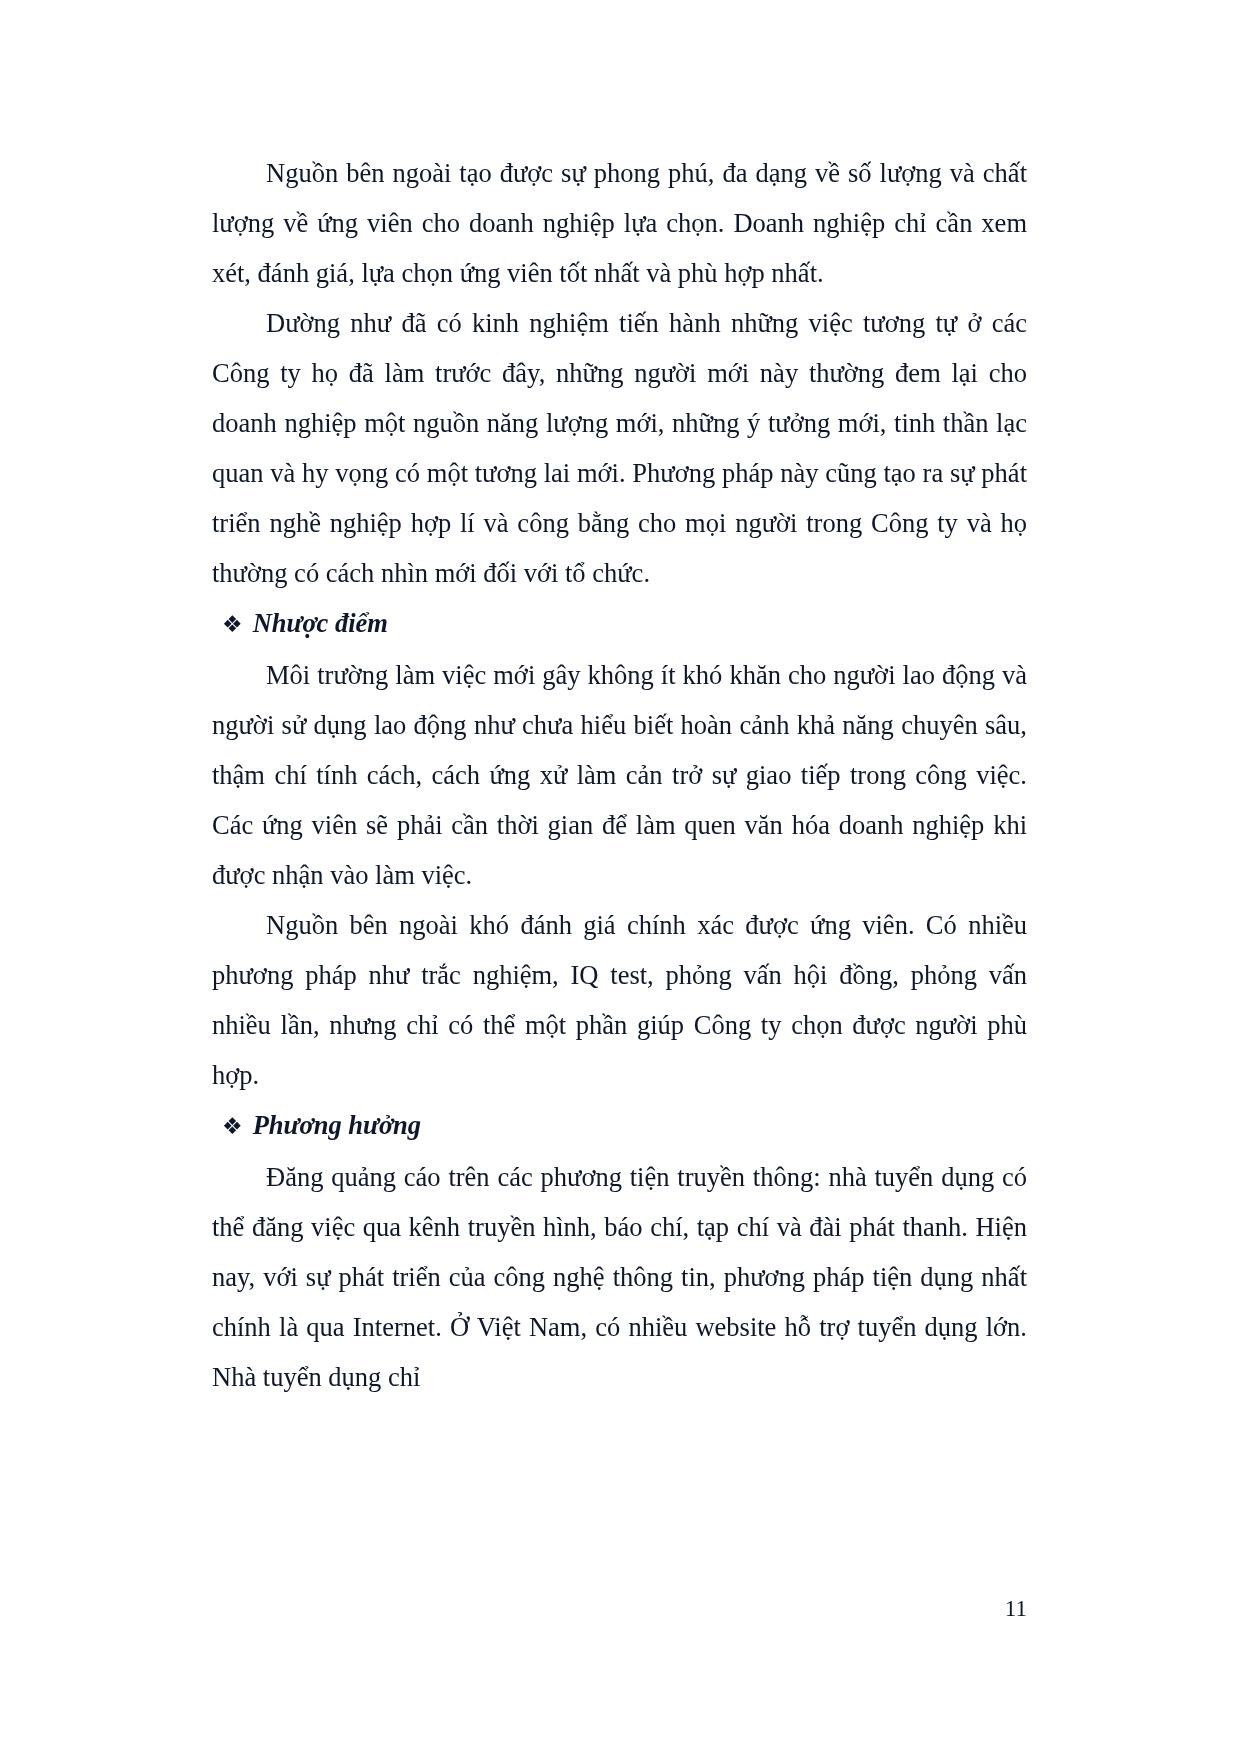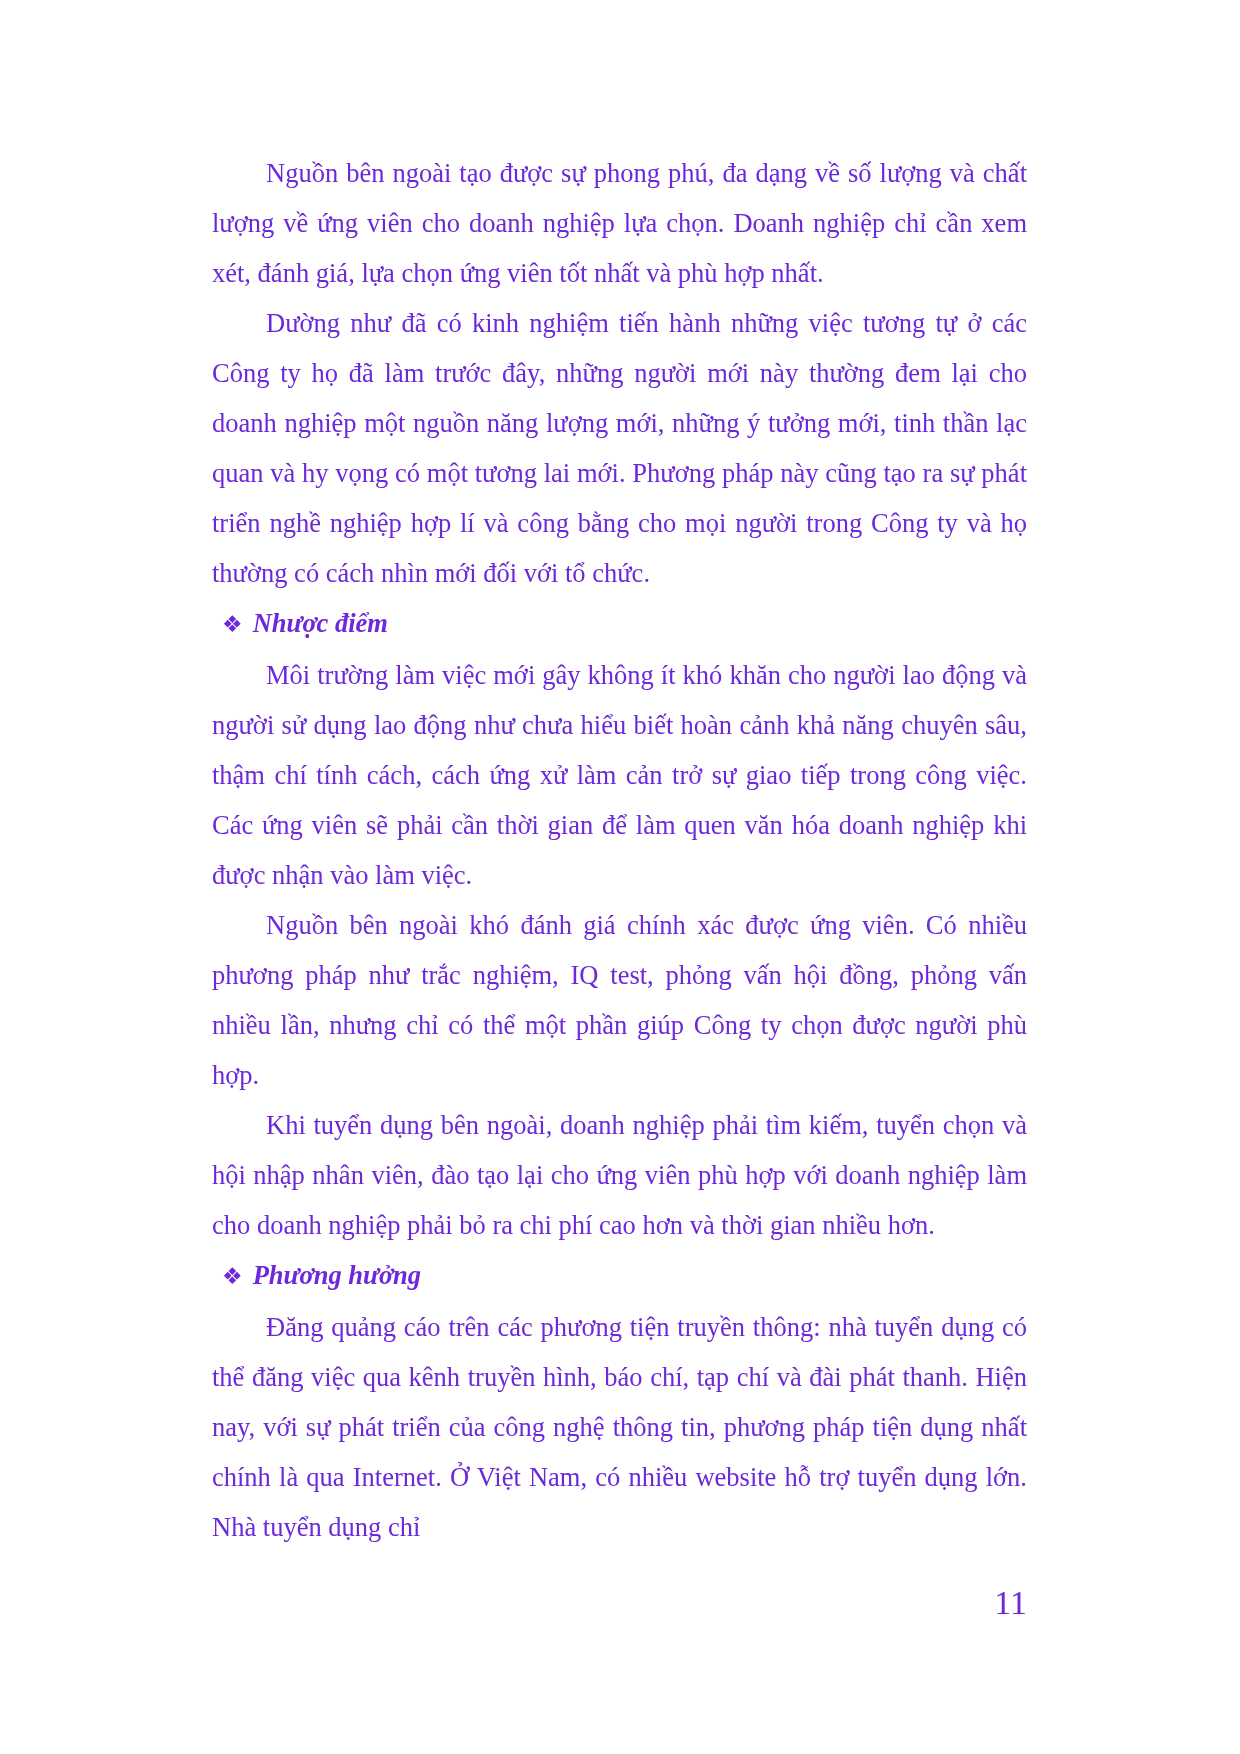--- a/index.html
+++ b/index.html
@@ -7,21 +7,21 @@
     padding: 0;
     background: #ffffff;
   }
   .page {
     position: relative;
     width: 1240px;
     height: 1754px;
     background: #ffffff;
     box-sizing: border-box;
     font-family: "Liberation Serif", serif;
-    color: #6d28d9;
+    color: #0f172a;
     overflow: hidden;
   }
   .content {
     position: absolute;
     left: 212px;
     top: 148px;
     width: 815px;
   }
   p.para {
     margin: 0 0 0 0;
@@ -50,21 +50,21 @@
   }
   .bullet-text {
     font-weight: bold;
     font-style: italic;
     font-size: 26.5px;
   }
   .page-number {
     position: absolute;
     right: 213px;
     bottom: 132px;
-    font-size: 34px;
+    font-size: 23px;
     font-family: "Liberation Serif", serif;
   }
 </style>
 </head>
 <body>
 
 <div class="page">
   <div class="content">
 
     <p class="para">Nguồn bên ngoài tạo được sự phong phú, đa dạng về số lượng và chất lượng về ứng viên cho doanh nghiệp lựa chọn. Doanh nghiệp chỉ cần xem xét, đánh giá, lựa chọn ứng viên tốt nhất và phù hợp nhất.</p>
@@ -74,21 +74,20 @@
 
     <div class="bullet-head">
       <span class="bullet-mark">❖</span>
       <span class="bullet-text">Nhược điểm</span>
     </div>
 
     <p class="para">Môi trường làm việc mới gây không ít khó khăn cho người lao động và người sử dụng lao động như chưa hiểu biết hoàn cảnh khả năng chuyên sâu, thậm chí tính cách, cách ứng xử làm cản trở sự giao tiếp trong công việc. Các ứng viên sẽ phải cần thời gian để làm quen văn hóa doanh nghiệp khi được nhận vào làm việc.</p>
 
     <p class="para">Nguồn bên ngoài khó đánh giá chính xác được ứng viên. Có nhiều phương pháp như trắc nghiệm, IQ test, phỏng vấn hội đồng, phỏng vấn nhiều lần, nhưng chỉ có thể một phần giúp Công ty chọn được người phù hợp.</p>
 
-    <p class="para">Khi tuyển dụng bên ngoài, doanh nghiệp phải tìm kiếm, tuyển chọn và hội nhập nhân viên, đào tạo lại cho ứng viên phù hợp với doanh nghiệp làm cho doanh nghiệp phải bỏ ra chi phí cao hơn và thời gian nhiều hơn.</p>
 
     <div class="bullet-head">
       <span class="bullet-mark">❖</span>
       <span class="bullet-text">Phương hưởng</span>
     </div>
 
     <p class="para">Đăng quảng cáo trên các phương tiện truyền thông: nhà tuyển dụng có thể đăng việc qua kênh truyền hình, báo chí, tạp chí và đài phát thanh. Hiện nay, với sự phát triển của công nghệ thông tin, phương pháp tiện dụng nhất chính là qua Internet. Ở Việt Nam, có nhiều website hỗ trợ tuyển dụng lớn. Nhà tuyển dụng chỉ</p>
 
   </div>
 

